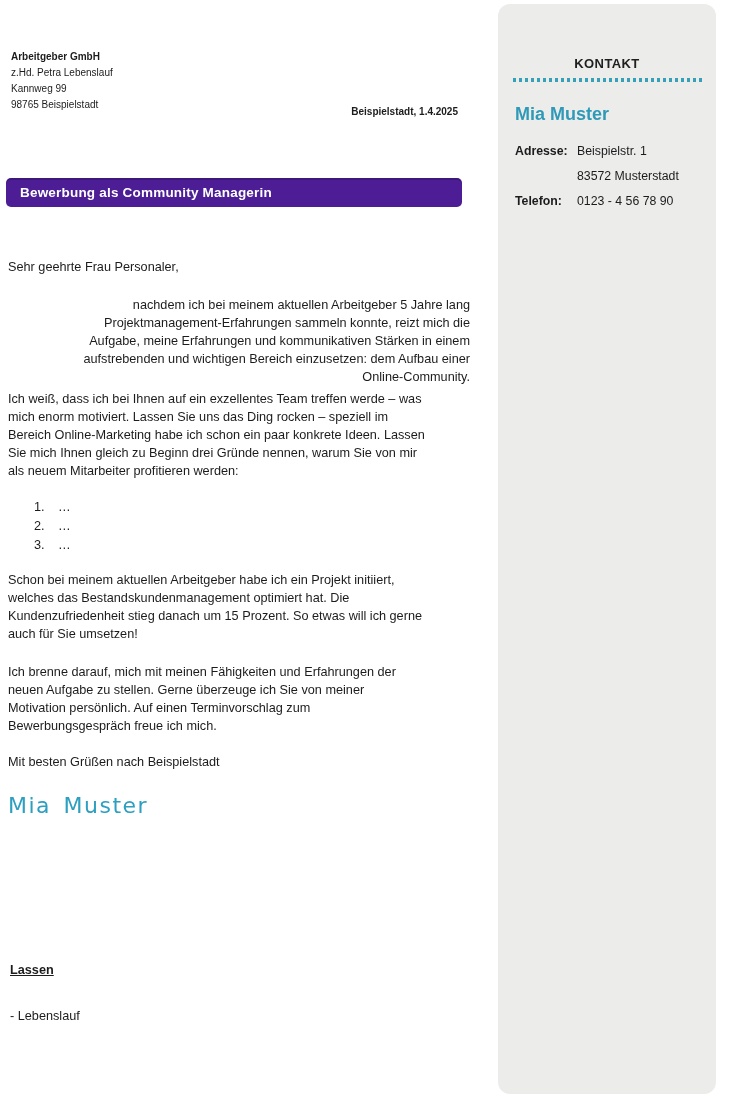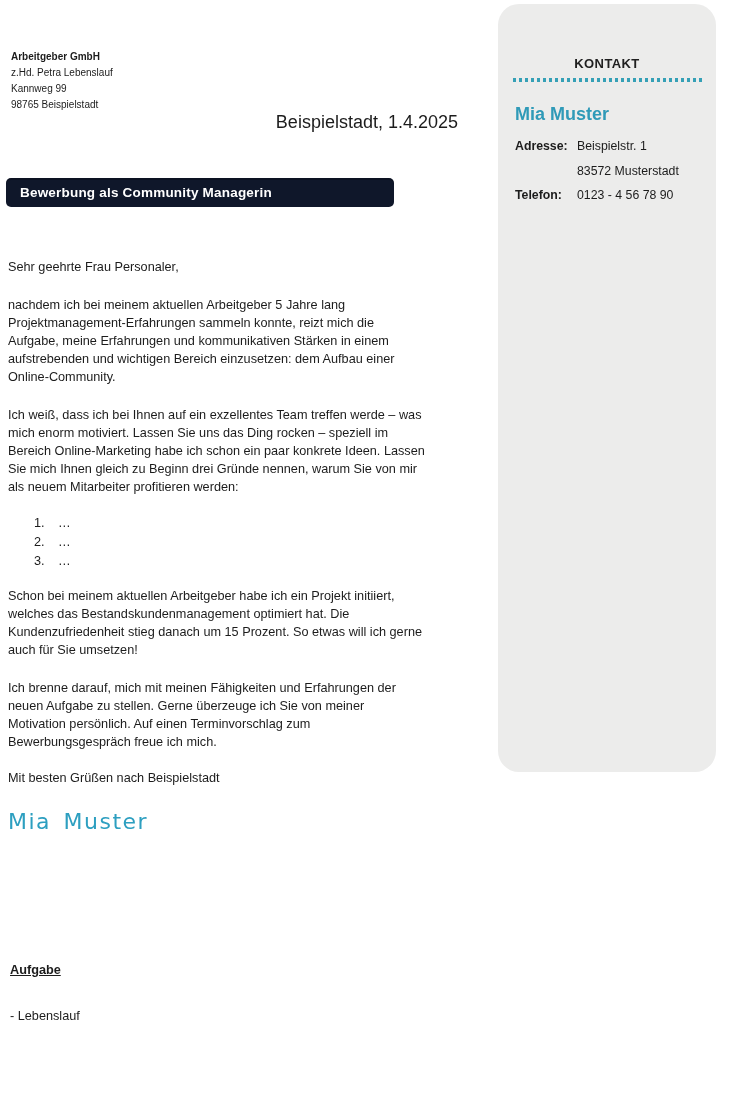--- a/index.html
+++ b/index.html
@@ -9,67 +9,67 @@
     font-family:"Liberation Sans", sans-serif; color:#1c1c1c;
   }
   .page { position:absolute; inset:0; }
 
   
   .content { position:absolute; left:8px; top:0; width:456px; height:1097px; }
 
   .recipient { position:absolute; top:49px; left:3px; font-size:10px; line-height:16px; }
   .recipient .company { font-weight:bold; }
 
-  .date-line { position:absolute; top:112px; right:6px; font-size:18px; font-weight:normal; }
+  .date-line { position:absolute; top:106px; right:6px; font-size:10px; font-weight:bold; }
 
   .subject-banner {
-    position:absolute; top:178px; left:-2px; width:388px; height:29px;
-    background:#0f172a; border-radius:5px;
+    position:absolute; top:178px; left:-2px; width:456px; height:29px;
+    background:#4c1d95; border-radius:5px;
     box-shadow: inset 0 2px 0 rgba(0,0,0,0.18);
     color:#ffffff; font-weight:bold; font-size:13.5px; line-height:29px;
     padding-left:14px; letter-spacing:0.2px;
   }
 
   .letter-body { position:absolute; top:258px; left:0; width:462px; font-size:12.7px; line-height:18px; }
   .letter-body p { white-space:pre-line; }
   .p-salutation { margin-bottom:20px; }
-  .p-intro      { margin-bottom:20px; }
+  .p-intro      { margin-bottom:4px;text-align:right; }
   .p-motivation { margin-bottom:18px; }
   .reasons-list { margin:0 0 16px 26px; }
   .reasons-list .li { display:flex; line-height:19px; }
   .reasons-list .num { width:24px; }
   .p-project { margin-bottom:18px; }
   .p-closing-par { margin-bottom:18px;margin-top:20px; }
   .p-greeting { margin-bottom:26px; }
 
   .signature {
     font-family:"DejaVu Sans", sans-serif;
     font-size:22px; color:#2d9fc0; letter-spacing:1.5px; word-spacing:4px;
   }
 
   .attachments { position:absolute; left:2px; top:963px; font-size:12.7px; }
   .attachments .heading { font-weight:bold; text-decoration:underline; }
   .attachments .item { margin-top:32px; }
 
   
   .sidebar {
-    position:absolute; left:498px; top:4px; width:218px; height:768px;
-    background:#ececeb; border-radius:21px;
+    position:absolute; left:498px; top:4px; width:218px; height:1090px;
+    background:#ececeb; border-radius:12px;
   }
   .kontakt-heading {
     margin-top:52px; text-align:center;
     font-size:13px; font-weight:bold; letter-spacing:0.4px; color:#1f1f1f;
   }
   .dotted-line {
     margin:7px 13px 0 15px; height:4px;
     background:repeating-linear-gradient(90deg, #35a0b6 0 3px, transparent 3px 6px);
   }
   .sidebar-name { margin:22px 0 0 17px; font-size:18px; font-weight:bold; color:#2f9ab8; }
   .contact-rows { margin:14px 12px 0 17px; font-size:12.3px; }
-  .contact-row { display:flex; height:24.7px; }
+  .contact-row { display:flex; height:24.7px; align-items:center; }
   .contact-row .lbl { width:62px; font-weight:bold; }
   .contact-row .val { flex:1; }
 </style>
 </head>
 <body>
 
 <div class="page">
 
   <main class="content">
 
@@ -121,21 +121,21 @@
       <p class="p-closing-par">Ich brenne darauf, mich mit meinen Fähigkeiten und Erfahrungen der
 neuen Aufgabe zu stellen. Gerne überzeuge ich Sie von meiner
 Motivation persönlich. Auf einen Terminvorschlag zum
 Bewerbungsgespräch freue ich mich.</p>
       <p class="p-greeting">Mit besten Grüßen nach Beispielstadt</p>
 
       <div class="signature">Mia Muster</div>
     </div>
 
     <div class="attachments">
-      <div class="heading">Aufgabe</div>
+      <div class="heading">Lassen</div>
       <div class="item">- Lebenslauf</div>
     </div>
 
   </main>
 
   <aside class="sidebar">
     <div class="kontakt-heading">KONTAKT</div>
     <div class="dotted-line"></div>
     <div class="sidebar-name">Mia Muster</div>
 

